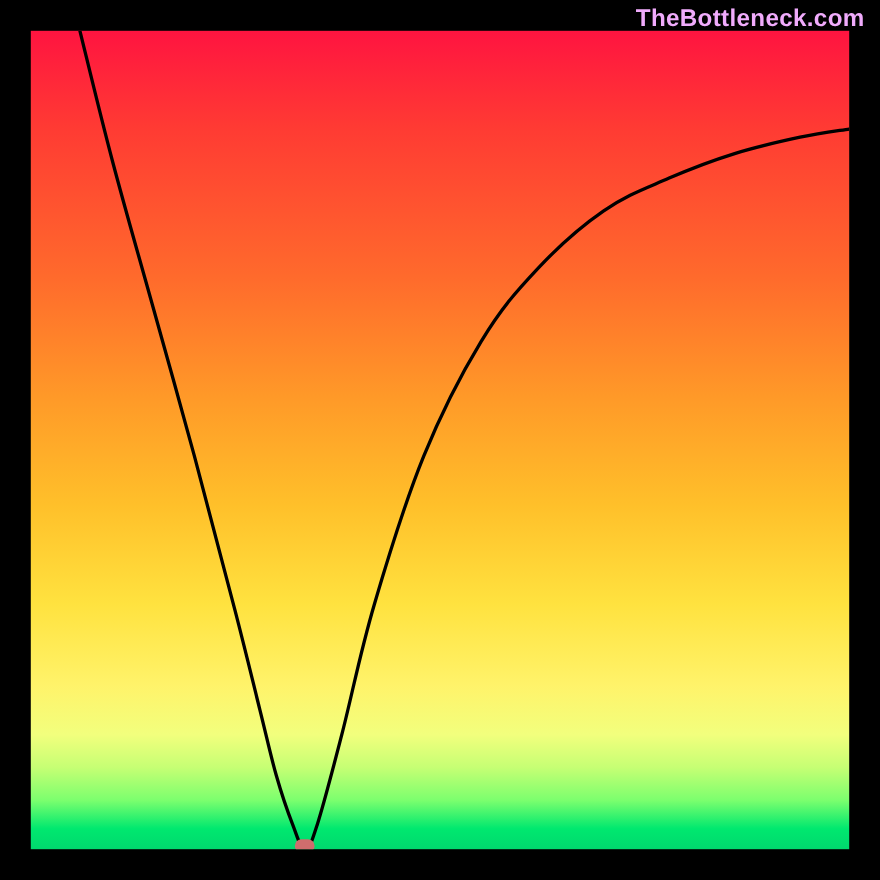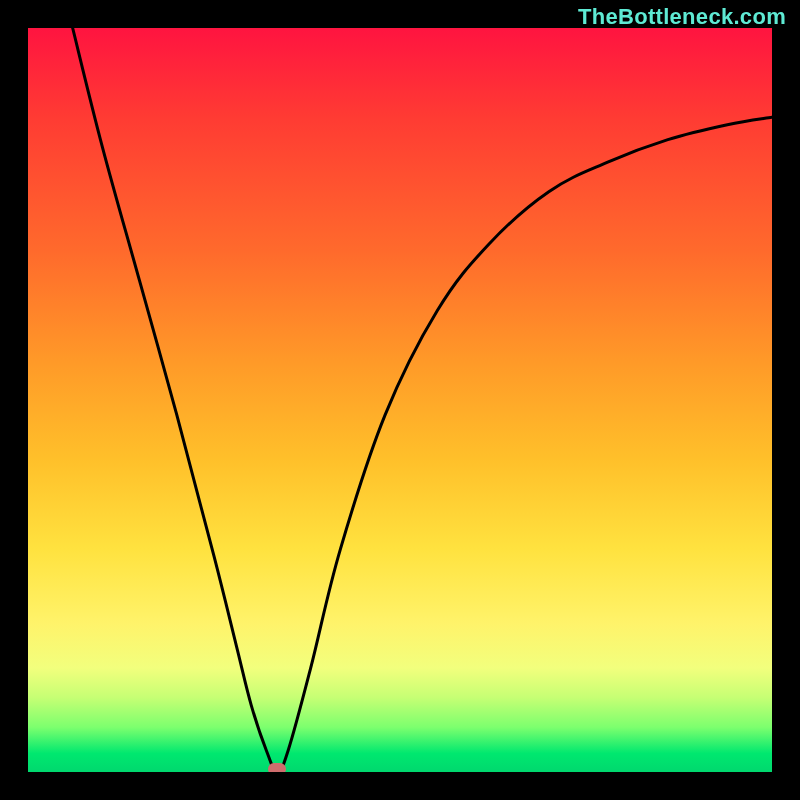--- a/index.html
+++ b/index.html
@@ -16,21 +16,21 @@
     width: 800px;
     height: 800px;
     background: #000000;
   }
   .watermark {
     position: absolute;
     top: 4px;
     right: 14px;
     font-size: 22px;
     font-weight: 600;
-    color: #5eead4;
+    color: #f0abfc;
     letter-spacing: 0.3px;
     user-select: none;
   }
   .plot-area {
     position: absolute;
     left: 28px;
     top: 28px;
     width: 744px;
     height: 744px;
     

